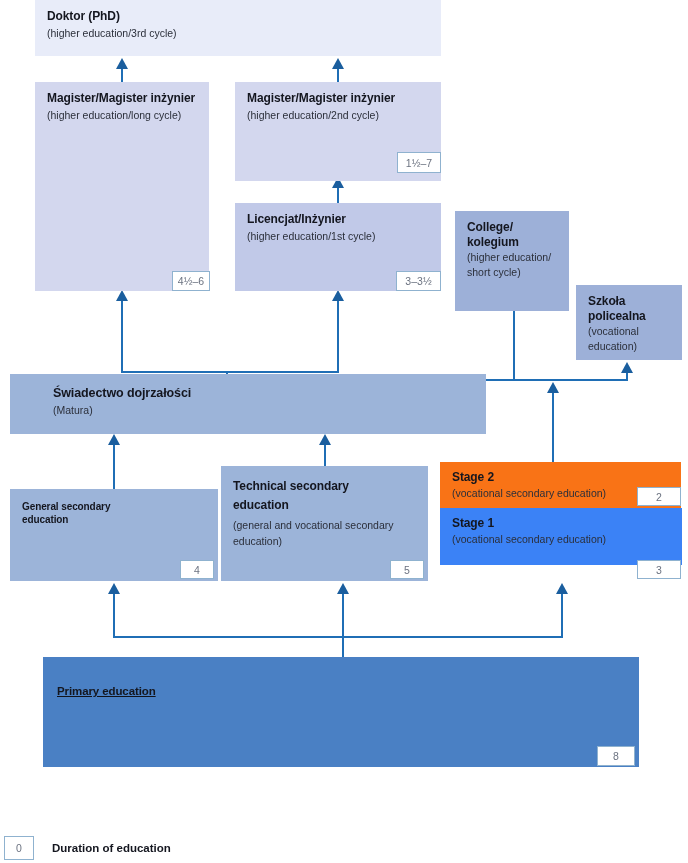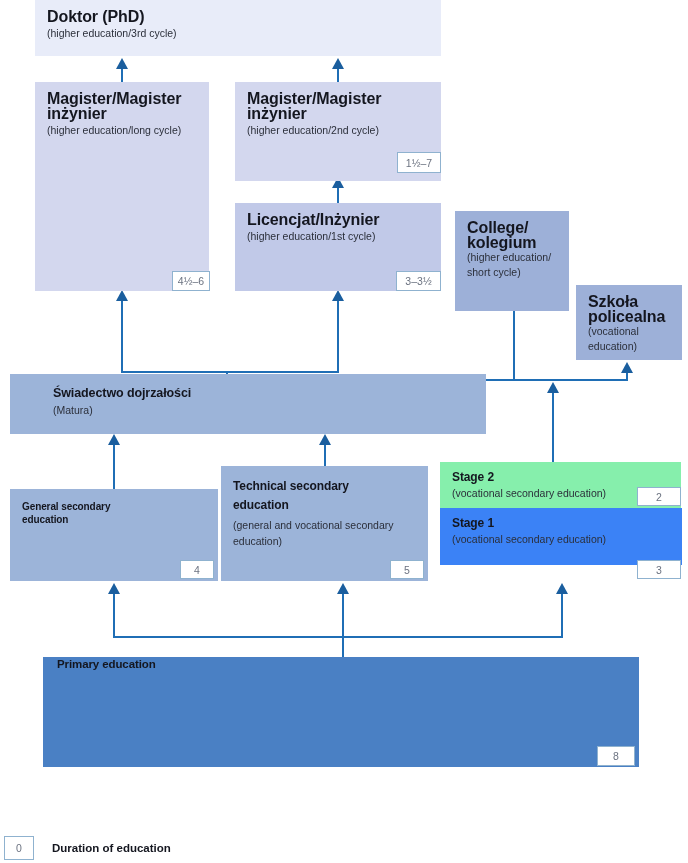--- a/index.html
+++ b/index.html
@@ -18,21 +18,21 @@
     overflow: hidden;
   }
   .box {
     position: absolute;
     box-sizing: border-box;
     padding: 9px 12px 0 12px;
     color: #12131a;
   }
   .box .title {
     font-weight: bold;
-    font-size: 16px;
+    font-size: 12px;
     line-height: 15px;
     letter-spacing: -0.1px;
     color: #14161f;
     white-space: pre-line;
   }
   .box .sub {
     font-size: 10.5px;
     line-height: 15px;
     color: #2b2f3a;
     margin-top: 2px;
@@ -179,33 +179,33 @@
   <div class="dur" style="left:180px; top:560px; width:34px; height:19px;">4</div>
 
   <div class="box" style="left:221px; top:466px; width:207px; height:115px; background:#9cb4d9; padding-top:11px;">
     <div class="title" style="font-size:12px; line-height:19px;">Technical secondary
 education</div>
     <div class="sub" style="line-height:16px;">(general and vocational secondary
 education)</div>
   </div>
   <div class="dur" style="left:390px; top:560px; width:34px; height:19px;">5</div>
 
-  <div class="box tight" style="left:440px; top:462px; width:241px; height:46px; background:#86efac; padding-top:8px;">
+  <div class="box tight" style="left:440px; top:462px; width:241px; height:46px; background:#f97316; padding-top:8px;">
     <div class="title" style="font-size:12px;">Stage 2</div>
     <div class="sub" style="margin-top:1px;">(vocational secondary education)</div>
   </div>
   <div class="dur" style="left:637px; top:487px; width:44px; height:19px;">2</div>
 
   <div class="box tight" style="left:440px; top:508px; width:242px; height:57px; background:#3b82f6; padding-top:8px;">
     <div class="title" style="font-size:12px;">Stage 1</div>
     <div class="sub" style="margin-top:1px;">(vocational secondary education)</div>
   </div>
   <div class="dur" style="left:637px; top:560px; width:44px; height:19px;">3</div>
 
-  <div class="box" style="left:43px; top:657px; width:596px; height:110px; background:#4a80c4; padding-top:0; padding-left:14px;">
+  <div class="box" style="left:43px; top:657px; width:596px; height:110px; background:#4a80c4; padding-top:27px; padding-left:14px;text-decoration:underline;">
     <div class="title" style="font-size:11.5px;">Primary education</div>
   </div>
   <div class="dur" style="left:597px; top:746px; width:38px; height:20px;">8</div>
 
   <div class="legend-box" style="left:4px; top:836px; width:30px; height:24px;">0</div>
   <div class="legend-label" style="left:52px; top:842px;">Duration of education</div>
 
 </div>
 
 </body></html>

